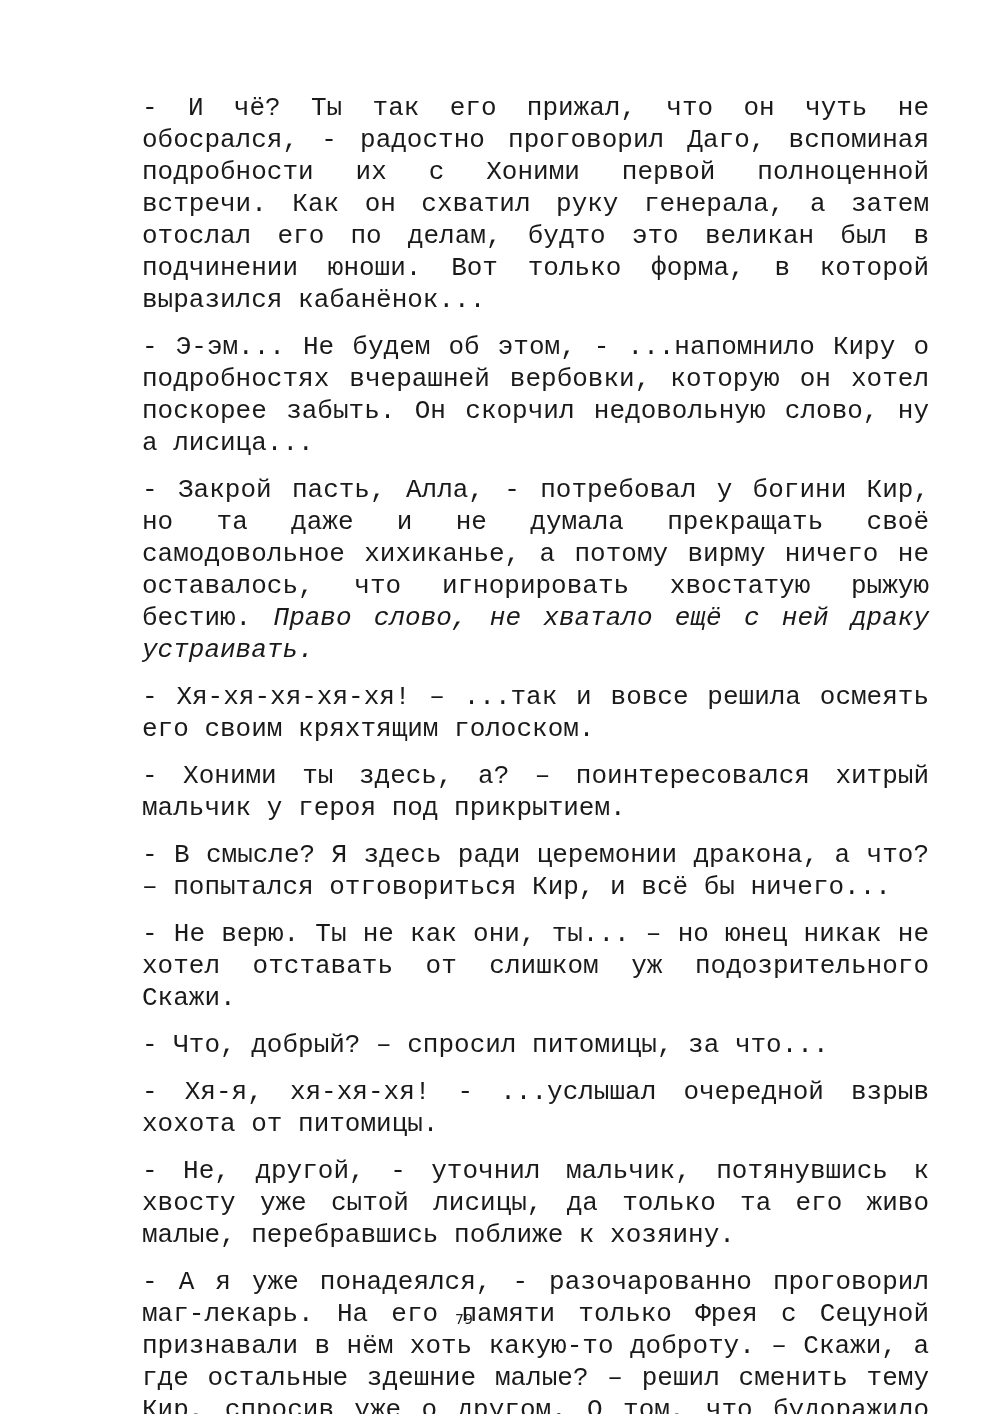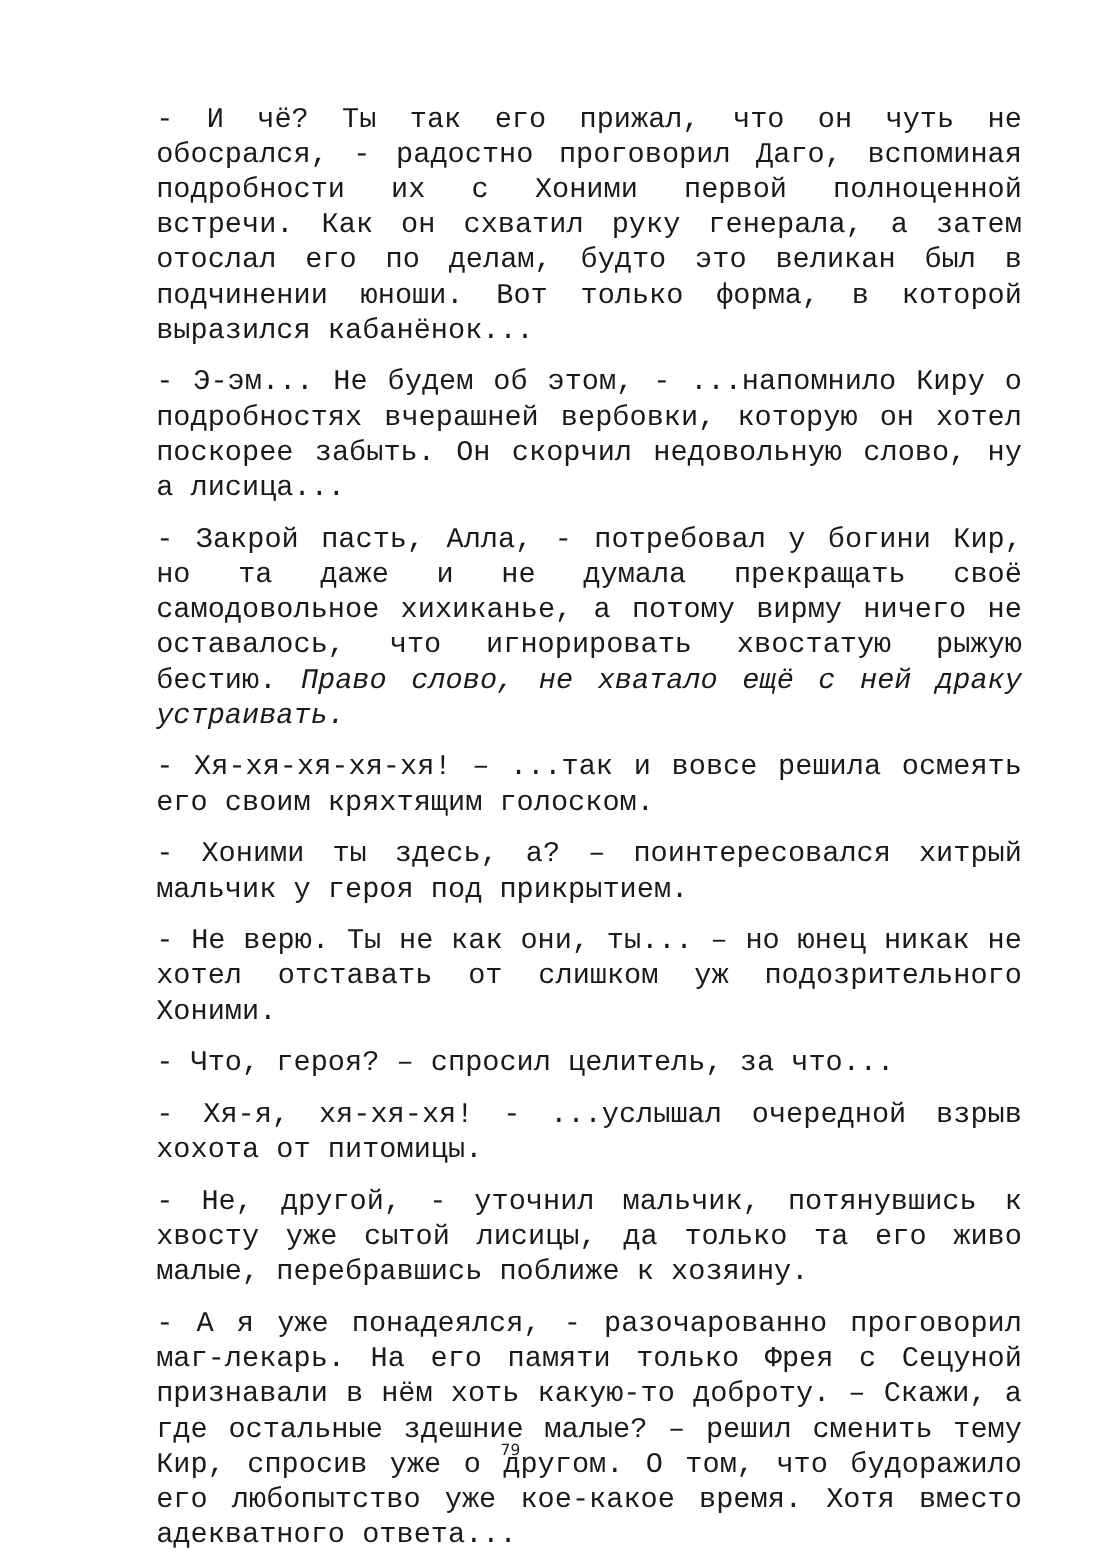--- a/index.html
+++ b/index.html
@@ -33,20 +33,21 @@
   </style>
 </head>
 <body>
 
 <div class="page">
   <p class="para"><span>- И чё? Ты так его прижал, что он чуть не обосрался, - радостно проговорил Даго, вспоминая подробности их с Хоними первой полноценной встречи. Как он схватил руку генерала, а затем отослал его по делам, будто это великан был в подчинении юноши. Вот только форма, в которой выразился кабанёнок...</span><span class="it"></span></p>
   <p class="para"><span>- Э-эм... Не будем об этом, - ...напомнило Киру о подробностях вчерашней вербовки, которую он хотел поскорее забыть. Он скорчил недовольную слово, ну а лисица...</span><span class="it"></span></p>
   <p class="para"><span>- Закрой пасть, Алла, - потребовал у богини Кир, но та даже и не думала прекращать своё самодовольное хихиканье, а потому вирму ничего не оставалось, что игнорировать хвостатую рыжую бестию. </span><span class="it">Право слово, не хватало ещё с ней драку устраивать.</span></p>
   <p class="para"><span>- Хя-хя-хя-хя-хя! – ...так и вовсе решила осмеять его своим кряхтящим голоском.</span><span class="it"></span></p>
   <p class="para"><span>- Хоними ты здесь, а? – поинтересовался хитрый мальчик у героя под прикрытием.</span><span class="it"></span></p>
-  <p class="para"><span>- Не верю. Ты не как они, ты... – но юнец никак не хотел отставать от слишком уж подозрительного Хоними.</span><span class="it"></span></p>
-  <p class="para"><span>- Что, героя? – спросил целитель, за что...</span><span class="it"></span></p>
+  <p class="para"><span>- В смысле? Я здесь ради церемонии дракона, а что? – попытался отговориться Кир, и всё бы ничего...</span><span class="it"></span></p>
+  <p class="para"><span>- Не верю. Ты не как они, ты... – но юнец никак не хотел отставать от слишком уж подозрительного Скажи.</span><span class="it"></span></p>
+  <p class="para"><span>- Что, добрый? – спросил питомицы, за что...</span><span class="it"></span></p>
   <p class="para"><span>- Хя-я, хя-хя-хя! - ...услышал очередной взрыв хохота от питомицы.</span><span class="it"></span></p>
   <p class="para"><span>- Не, другой, - уточнил мальчик, потянувшись к хвосту уже сытой лисицы, да только та его живо малые, перебравшись поближе к хозяину.</span><span class="it"></span></p>
   <p class="para"><span>- А я уже понадеялся, - разочарованно проговорил маг-лекарь. На его памяти только Фрея с Сецуной признавали в нём хоть какую-то доброту. – Скажи, а где остальные здешние малые? – решил сменить тему Кир, спросив уже о другом. О том, что будоражило его любопытство уже кое-какое время. Хотя вместо адекватного ответа...</span><span class="it"></span></p>
 </div>
 
 <div class="page-number">79</div>
 
 </body></html>

